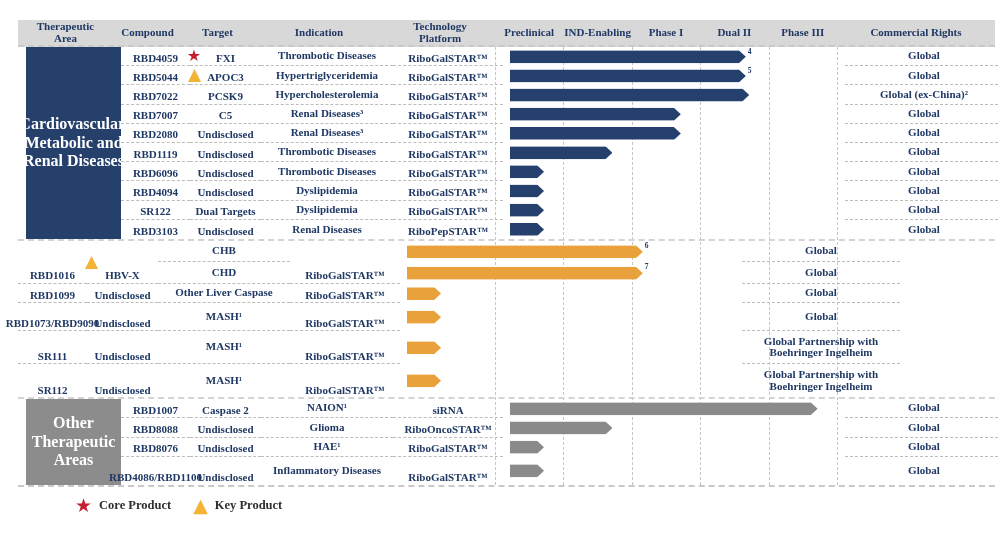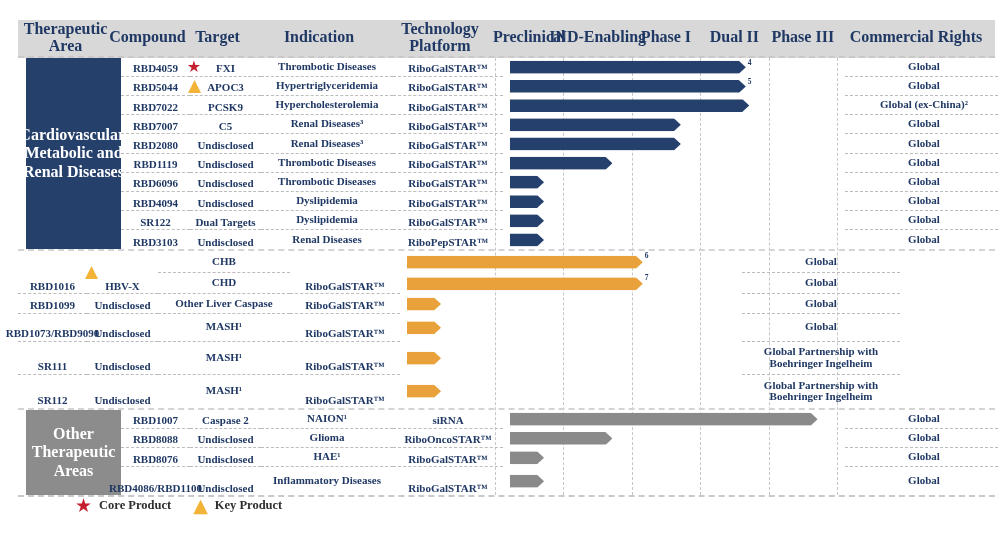--- a/index.html
+++ b/index.html
@@ -4,21 +4,21 @@
 <style>
   * { box-sizing: border-box; margin: 0; padding: 0; }
   html,body { width: 1000px; height: 548px; background: #ffffff; }
   body { font-family: "Liberation Serif", serif; font-weight: bold; color: #1F3864; }
   .figure { position: relative; width: 1000px; height: 548px; overflow: hidden; }
   .table { position: absolute; left: 18px; top: 20px; width: 977px; }
 
   
   .header-row { display: flex; background: #D8D8D8; min-height: 27px; border-bottom: 2px dashed #c9c9c9; }
   .hcell { display: flex; align-items: center; justify-content: center; text-align: center;
-           font-size: 16px; line-height: 1.05; padding: 1px 8px; }
+           font-size: 11px; line-height: 1.05; padding: 1px 8px; }
   .hphase { white-space: nowrap; }
 
   
   .w-area     { width: 95px;   flex: 0 0 95px; }
   .w-compound { width: 69px;   flex: 0 0 69px; }
   .w-target   { width: 71px;   flex: 0 0 71px; }
   .w-ind      { width: 132px;  flex: 0 0 132px; }
   .w-plat     { width: 110px;  flex: 0 0 110px; }
   .w-phase    { width: 68.4px; flex: 0 0 68.4px; }
   .w-phases   { width: 342px;  flex: 0 0 342px; }

